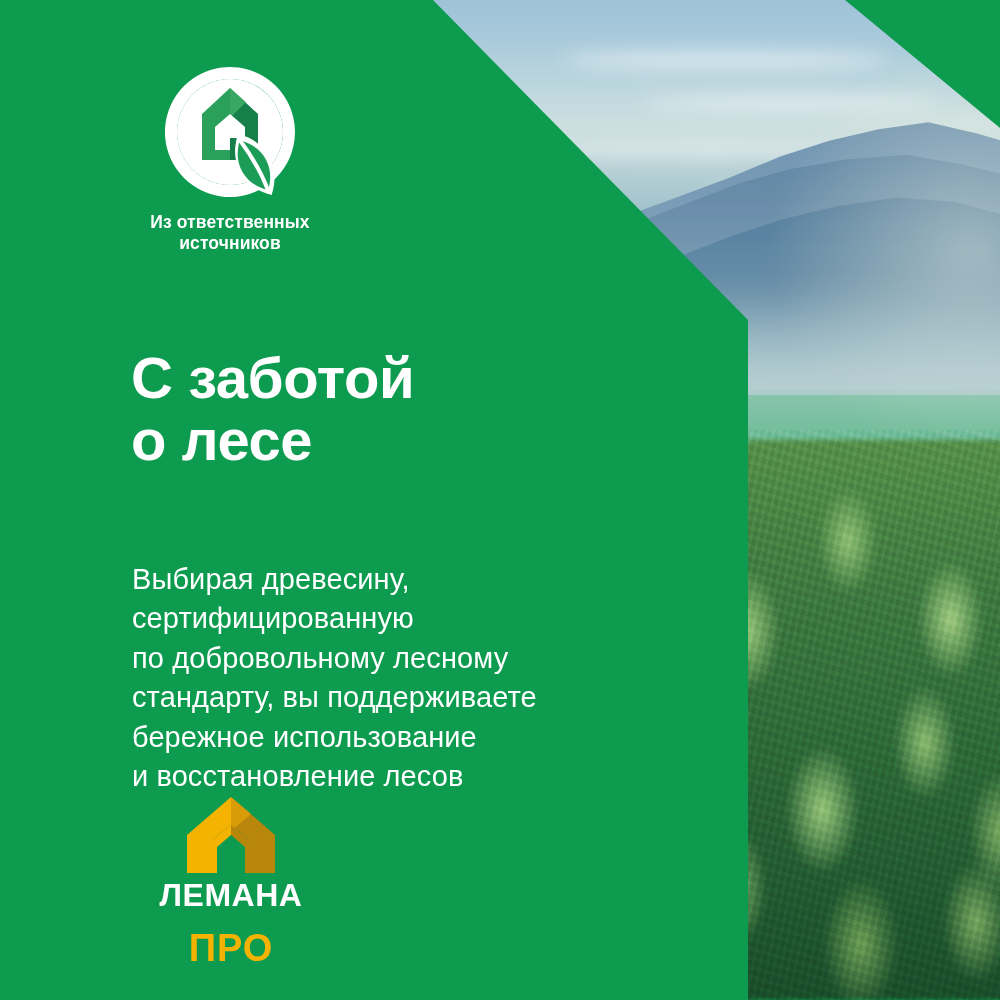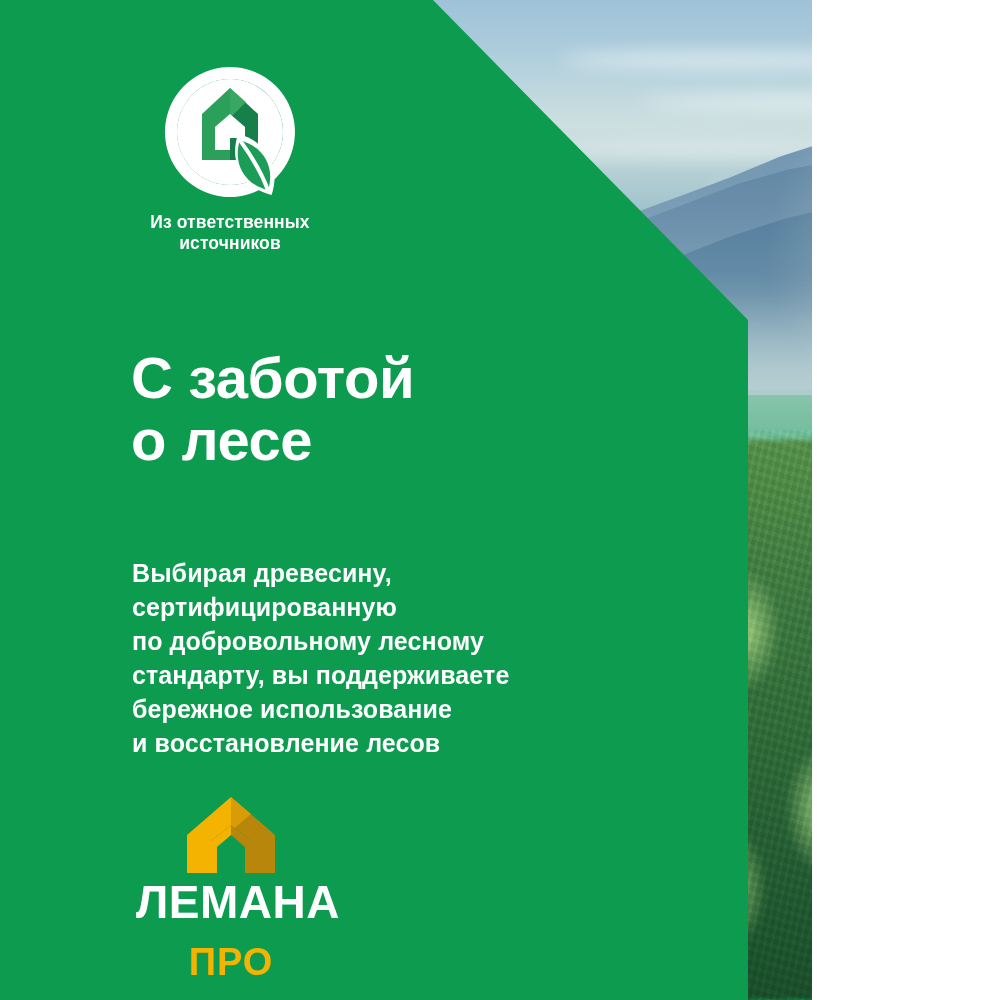--- a/index.html
+++ b/index.html
@@ -7,21 +7,21 @@
     padding: 0;
     background: #ffffff;
   }
   body {
     font-family: "Liberation Sans", sans-serif;
     -webkit-font-smoothing: antialiased;
   }
 
   .poster {
     position: relative;
-    width: 812px;
+    width: 1000px;
     height: 1000px;
     overflow: hidden;
     background: #0d9b4f;
   }
 
   
   .photo {
     position: absolute;
     inset: 0;
     overflow: hidden;
@@ -195,22 +195,22 @@
     letter-spacing: -0.4px;
     white-space: pre-line;
   }
 
   
   .body-copy {
     position: absolute;
     left: 132px;
     top: 531px;
     color: #ffffff;
-    font-size: 25px;
-    font-weight: 700;
+    font-size: 29px;
+    font-weight: 400;
     line-height: 1.36;
     letter-spacing: .1px;
     white-space: pre-line;
     max-width: 520px;
   }
 
   
   .brand {
     position: absolute;
     left: 136px;
@@ -220,21 +220,21 @@
   .brand-mark {
     display: block;
     margin: 0 auto;
     width: 96px;
     height: 80px;
   }
   .brand-name {
     display: block;
     text-align: center;
     color: #ffffff;
-    font-size: 46px;
+    font-size: 32px;
     font-weight: 700;
     letter-spacing: 0.5px;
     line-height: 1;
     margin-top: 4px;
   }
   .brand-sub {
     display: block;
     text-align: center;
     color: #f5b301;
     font-size: 38px;

